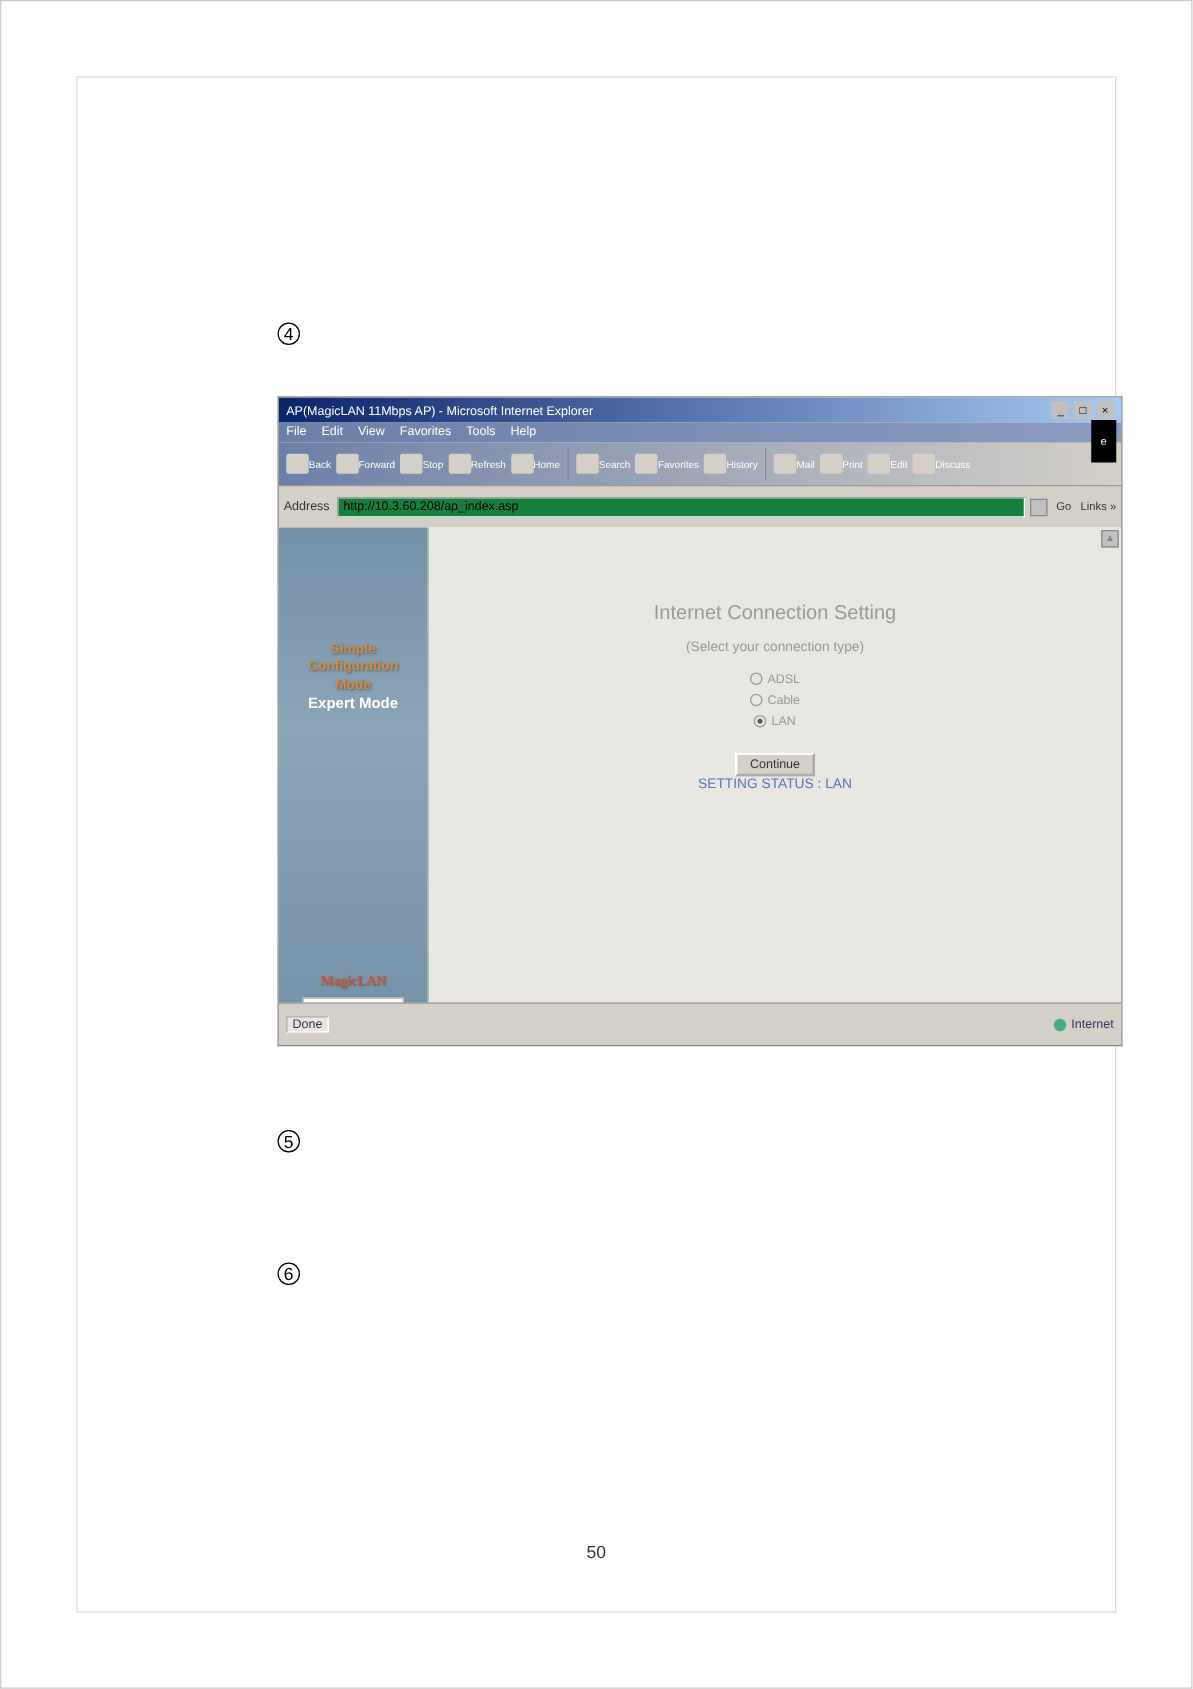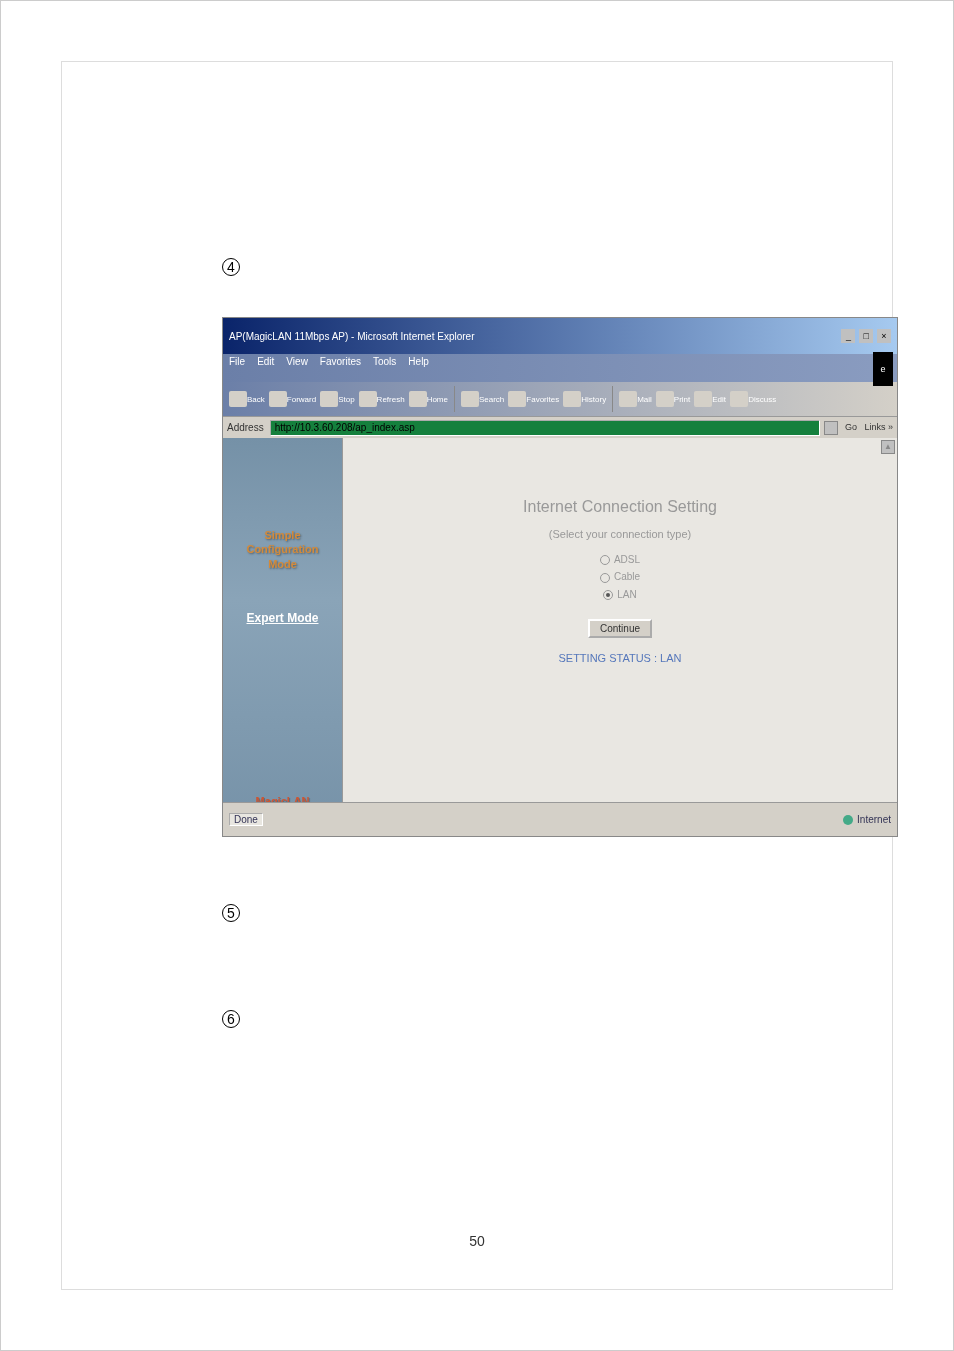--- a/index.html
+++ b/index.html
@@ -40,42 +40,42 @@
       top: 255px;
       width: 676px;
       height: 520px;
       border: 1px solid #888;
       background: #eee;
       overflow: hidden;
     }
     
     .ie-titlebar {
       background: linear-gradient(to right, #0a246a, #a6caf0);
-      height: 36px;
+      height: 20px;
       color: #fff;
       font-size: 10px;
       padding: 3px 6px;
       display: flex;
       justify-content: space-between;
-      align-items: center;
+      align-items: flex-end;
     }
     .ie-titlebar-buttons span {
       display: inline-block;
       background: #c0c0c0;
       color: #000;
       width: 14px;
       height: 14px;
       text-align: center;
       line-height: 14px;
       font-size: 9px;
       margin-left: 1px;
     }
     .ie-menubar {
       background: linear-gradient(to right, #6b7fa8, #8a9cc0);
-      height: 28px;
+      height: 16px;
       font-size: 10px;
       color: #fff;
       padding: 2px 6px;
       display: flex;
       gap: 12px;
       position: relative;
     }
     .ie-logo {
       position: absolute;
       right: 4px;
@@ -113,21 +113,21 @@
       margin-bottom: 1px;
     }
     .tb-sep {
       width: 1px;
       height: 26px;
       background: #888;
       margin: 0 2px;
     }
     .ie-address {
       background: #d4d0c8;
-      height: 22px;
+      height: 34px;
       display: flex;
       align-items: center;
       padding: 0 4px;
       font-size: 10px;
       color: #333;
       border-top: 1px solid #999;
     }
     .addr-label { margin-right: 6px; }
     .addr-input {
       flex: 1;
@@ -169,39 +169,38 @@
     }
     .sidebar-section1 {
       color: #d38a3a;
       font-size: 11px;
       font-weight: bold;
       text-align: center;
       line-height: 1.3;
       text-shadow: 1px 1px 2px rgba(0,0,0,0.4);
     }
     .sidebar-expert {
-      margin-top: 40px;
       color: #fff;
       font-weight: bold;
       font-size: 12px;
-      text-decoration: underline;
     }
     .sidebar-bottom {
       position: absolute;
       bottom: 10px;
       left: 0;
       right: 0;
       text-align: center;
     }
     .magiclan {
       color: #cc5533;
       font-weight: bold;
       font-size: 11px;
       margin-bottom: 6px;
       text-shadow: 1px 1px 1px rgba(0,0,0,0.3);
+      font-family: Liberation Serif, serif;
     }
     .webserver-logo {
       background: #fff;
       padding: 2px 4px;
       font-size: 11px;
       font-weight: bold;
       display: inline-block;
       border: 1px solid #aaa;
     }
     .webserver-logo .web { color: #444; }
@@ -278,21 +277,20 @@
       background: #555;
       border-radius: 50%;
     }
     .continue-btn {
       display: inline-block;
       background: #d4d0c8;
       border: 2px outset #fff;
       padding: 2px 10px;
       font-size: 10px;
       color: #333;
-      margin-bottom: 14px;
     }
     .setting-status {
       color: #5577bb;
       font-size: 11px;
     }
     
     .ie-statusbar {
       position: absolute;
       bottom: 0;
       left: 0;

